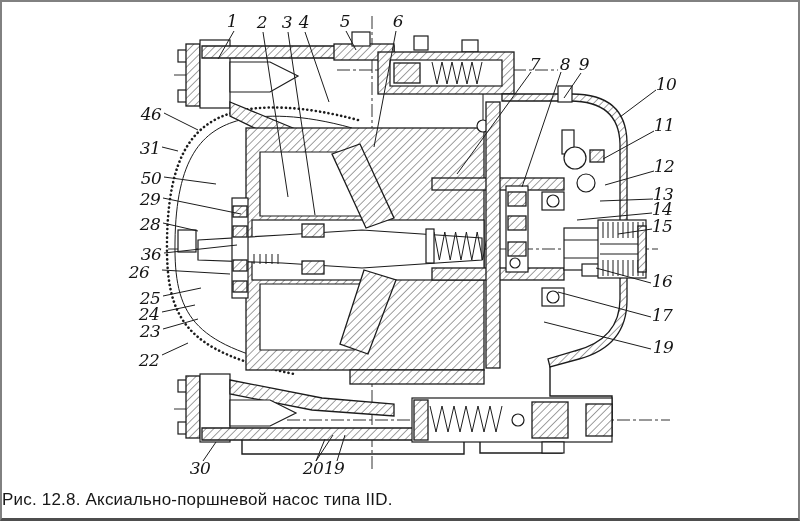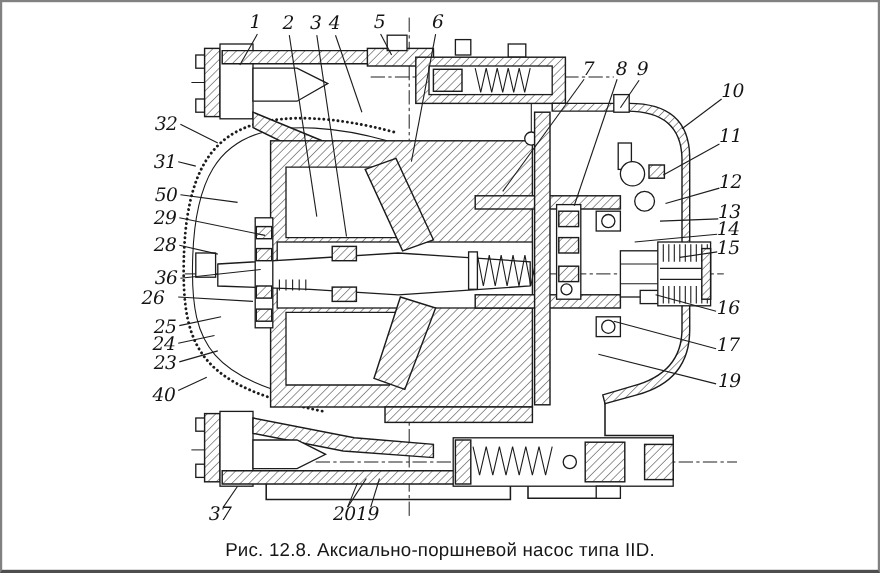--- a/index.html
+++ b/index.html
@@ -15,21 +15,21 @@
   .wf{fill:#ffffff;stroke:#1c1c1c;stroke-width:1.2;}
   .cl{stroke:#1c1c1c;stroke-width:0.9;fill:none;stroke-dasharray:13 3 3 3;}
   .bead{stroke:#1c1c1c;stroke-width:2.6;fill:none;stroke-dasharray:0.1 4.2;stroke-linecap:round;}
   .leader line{stroke:#1c1c1c;stroke-width:1;}
   .callout{
     position:absolute;transform:translate(-50%,-50%);
     font-family:"DejaVu Serif",serif;font-style:italic;font-size:17px;line-height:1;
     color:#141414;white-space:nowrap;letter-spacing:-0.5px;
   }
   .caption{
-    position:absolute;left:0;right:0;top:488px;text-align:center;
+    position:absolute;left:0;right:0;top:488px;
     font-size:17px;color:#161616;letter-spacing:0.2px;
   }
 </style>
 </head>
 <body>
 
 <div class="page">
 
   <svg class="drawing" viewBox="0 0 800 521" aria-hidden="true">
     <defs>
@@ -211,27 +211,27 @@
   <div class="callout" style="left:662px;top:123px">11</div>
   <div class="callout" style="left:662px;top:164px">12</div>
   <div class="callout" style="left:661px;top:192px">13</div>
   <div class="callout" style="left:660px;top:207px">14</div>
   <div class="callout" style="left:660px;top:224px">15</div>
   <div class="callout" style="left:660px;top:279px">16</div>
   <div class="callout" style="left:660px;top:313px">17</div>
   <div class="callout" style="left:661px;top:345px">19</div>
   <div class="callout" style="left:332px;top:466px">19</div>
   <div class="callout" style="left:311px;top:466px">20</div>
-  <div class="callout" style="left:198px;top:466px">37</div>
-  <div class="callout" style="left:147px;top:358px">40</div>
+  <div class="callout" style="left:198px;top:466px">30</div>
+  <div class="callout" style="left:147px;top:358px">22</div>
   <div class="callout" style="left:148px;top:329px">23</div>
   <div class="callout" style="left:147px;top:312px">24</div>
   <div class="callout" style="left:148px;top:296px">25</div>
   <div class="callout" style="left:137px;top:270px">26</div>
   <div class="callout" style="left:149px;top:252px">36</div>
   <div class="callout" style="left:148px;top:222px">28</div>
   <div class="callout" style="left:148px;top:197px">29</div>
   <div class="callout" style="left:149px;top:176px">50</div>
   <div class="callout" style="left:148px;top:146px">31</div>
-  <div class="callout" style="left:149px;top:112px">32</div>
+  <div class="callout" style="left:149px;top:112px">46</div>
 
   <div class="caption">Рис. 12.8. Аксиально-поршневой насос типа IID.</div>
 </div>
 
 </body></html>

